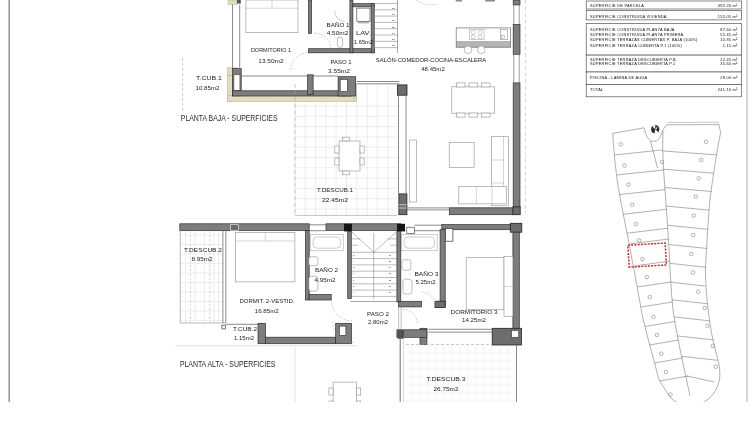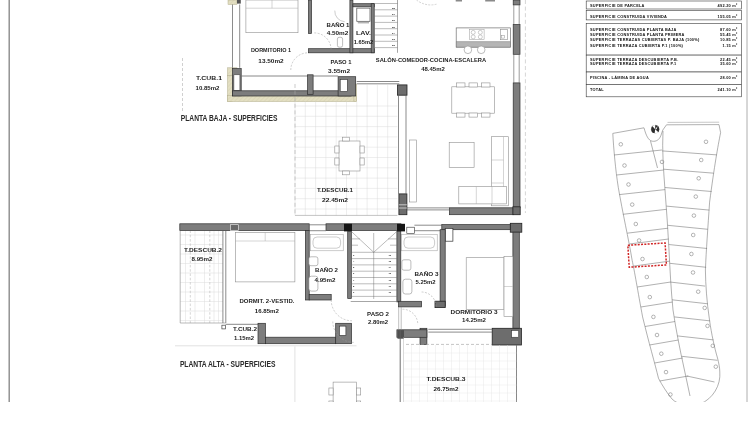--- a/index.html
+++ b/index.html
@@ -1,16 +1,16 @@
 <!DOCTYPE html>
 <html><head>
 <meta charset="utf-8">
 <style>
   html,body{margin:0;padding:0;background:#fff;}
-  #sheet{position:relative;width:756px;height:402px;background:#fff;overflow:hidden;font-weight:bold;}
+  #sheet{position:relative;width:756px;height:402px;background:#fff;overflow:hidden;}
   svg{display:block;}
   text{font-family:"Liberation Sans",sans-serif;fill:#1c1c1c;}
   .lbl{font-size:9.7px;}
   .big{font-size:9.6px;fill:#2a2a2a;}
   .tbl{font-size:7.8px;fill:#101010;letter-spacing:0.5px;}
   .wall{fill:#7d7d7d;stroke:#2e2e2e;stroke-width:0.7;}
   .blk{fill:#6d6d6d;stroke:#222;stroke-width:0.8;}
   .lt{stroke:#9a9a9a;stroke-width:0.5;fill:none;}
   .furn{stroke:#8f8f8f;stroke-width:0.6;fill:#ffffff;}
   .grid{stroke:#d9d9d9;stroke-width:0.45;}

